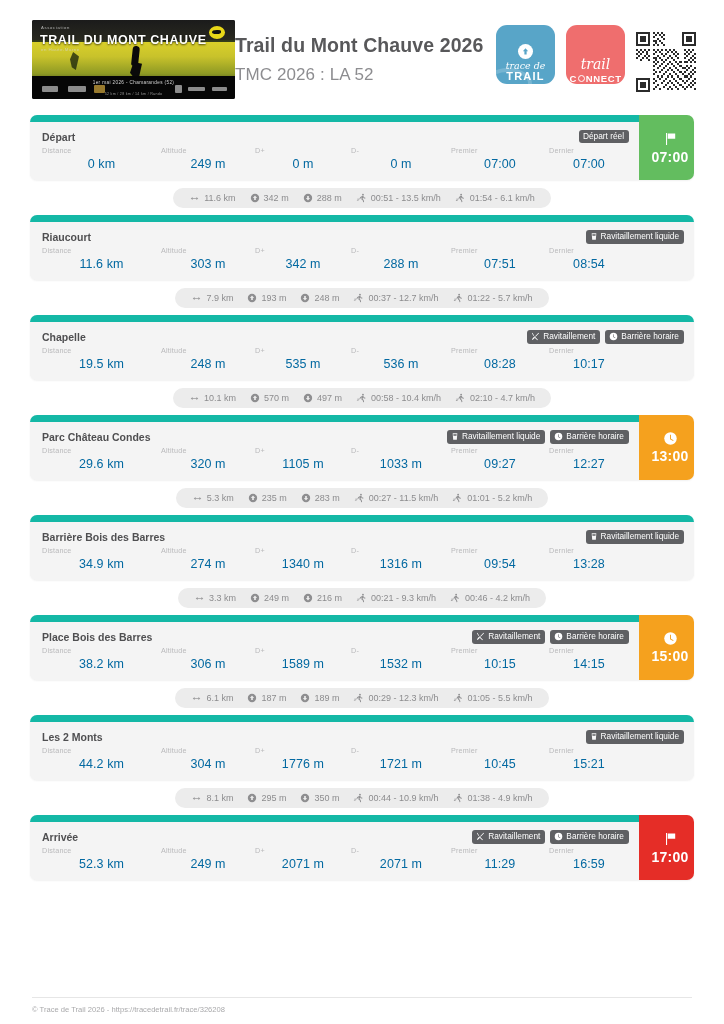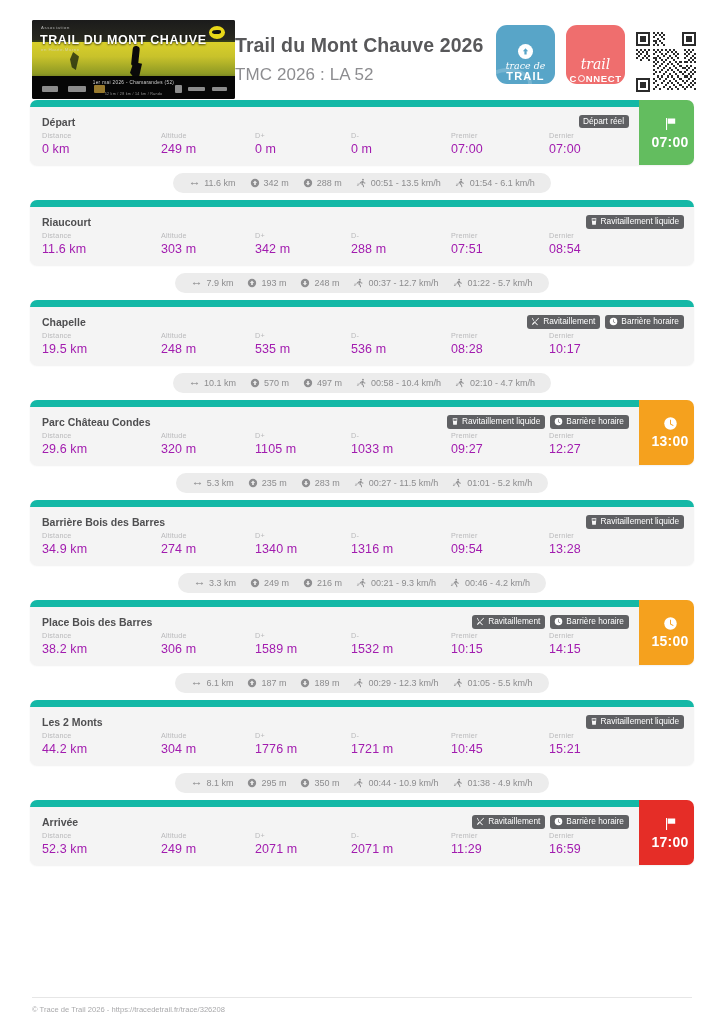--- a/index.html
+++ b/index.html
@@ -15,21 +15,21 @@
     background: #fff;
     overflow: hidden;
   }
 
   
   .header {
     display: flex;
     align-items: flex-start;
     padding: 18px 28px 6px 32px;
     gap: 0;
-    height: 100px;
+    height: 115px;
   }
   .banner {
     width: 203px; height: 79px;
     border-radius: 2px;
     overflow: hidden;
     position: relative;
     background: #0d0d0d;
     flex: none;
     margin-top: 2px;
   }
@@ -162,21 +162,21 @@
   .badges { display: flex; gap: 5px; align-items: center; }
   .badge {
     background: #5f6063; color: #fff; border-radius: 3px;
     font-size: 8.3px; padding: 2.5px 5px 2.5px 4px;
     display: flex; align-items: center; gap: 3px; white-space: nowrap; line-height: 1;
   }
   .badge svg { display:block; }
   .cols { display: flex; align-items: flex-start; }
   .col { flex: 0 0 auto; }
   .col-label { font-size: 7.2px; color: #b9b9bb; letter-spacing: .2px; margin-bottom: 2px; }
-  .col-val { font-size: 12.5px; color: #a21caf; letter-spacing: .1px; }
+  .col-val { font-size: 12.5px; color: #0369a1; letter-spacing: .1px; text-align: center; }
   .c1 { width: 119px; }
   .c2 { width: 94px; }
   .c3 { width: 96px; }
   .c4 { width: 100px; }
   .c5 { width: 98px; }
   .c6 { width: 80px; }
 
   .card-chip {
     flex: 0 0 62px; width: 62px;
     display: flex; flex-direction: column; align-items: center; justify-content: center;

